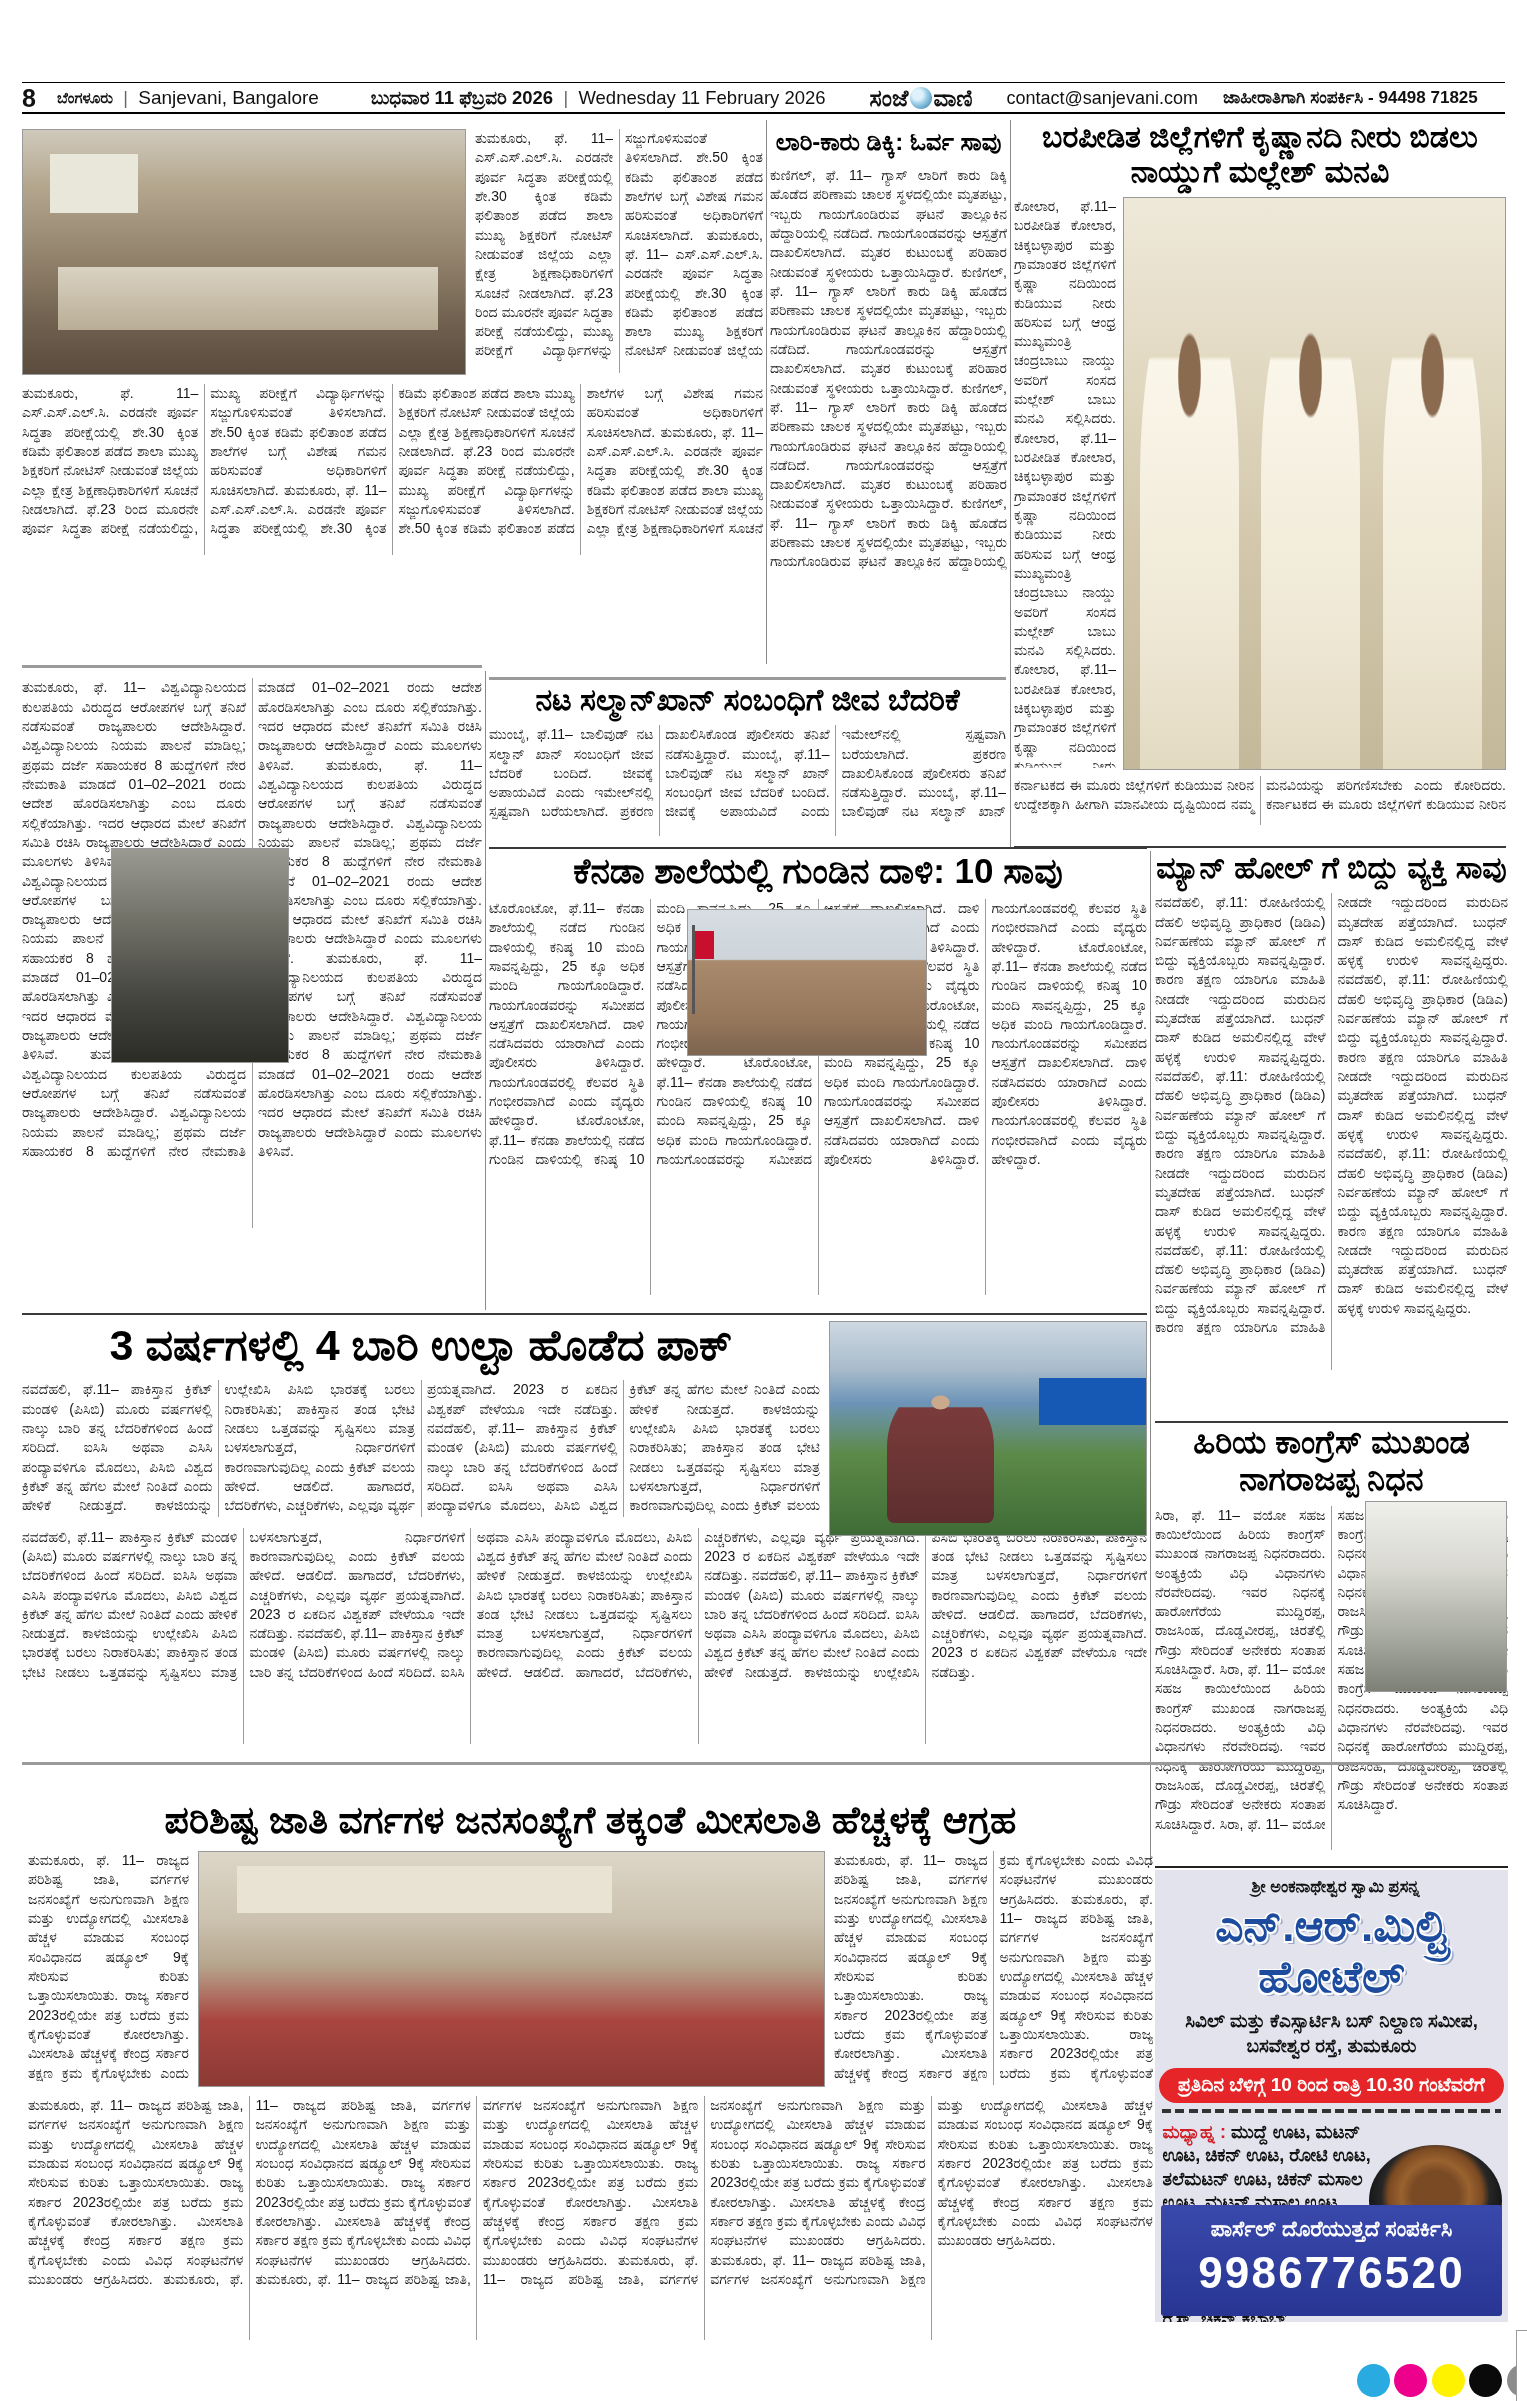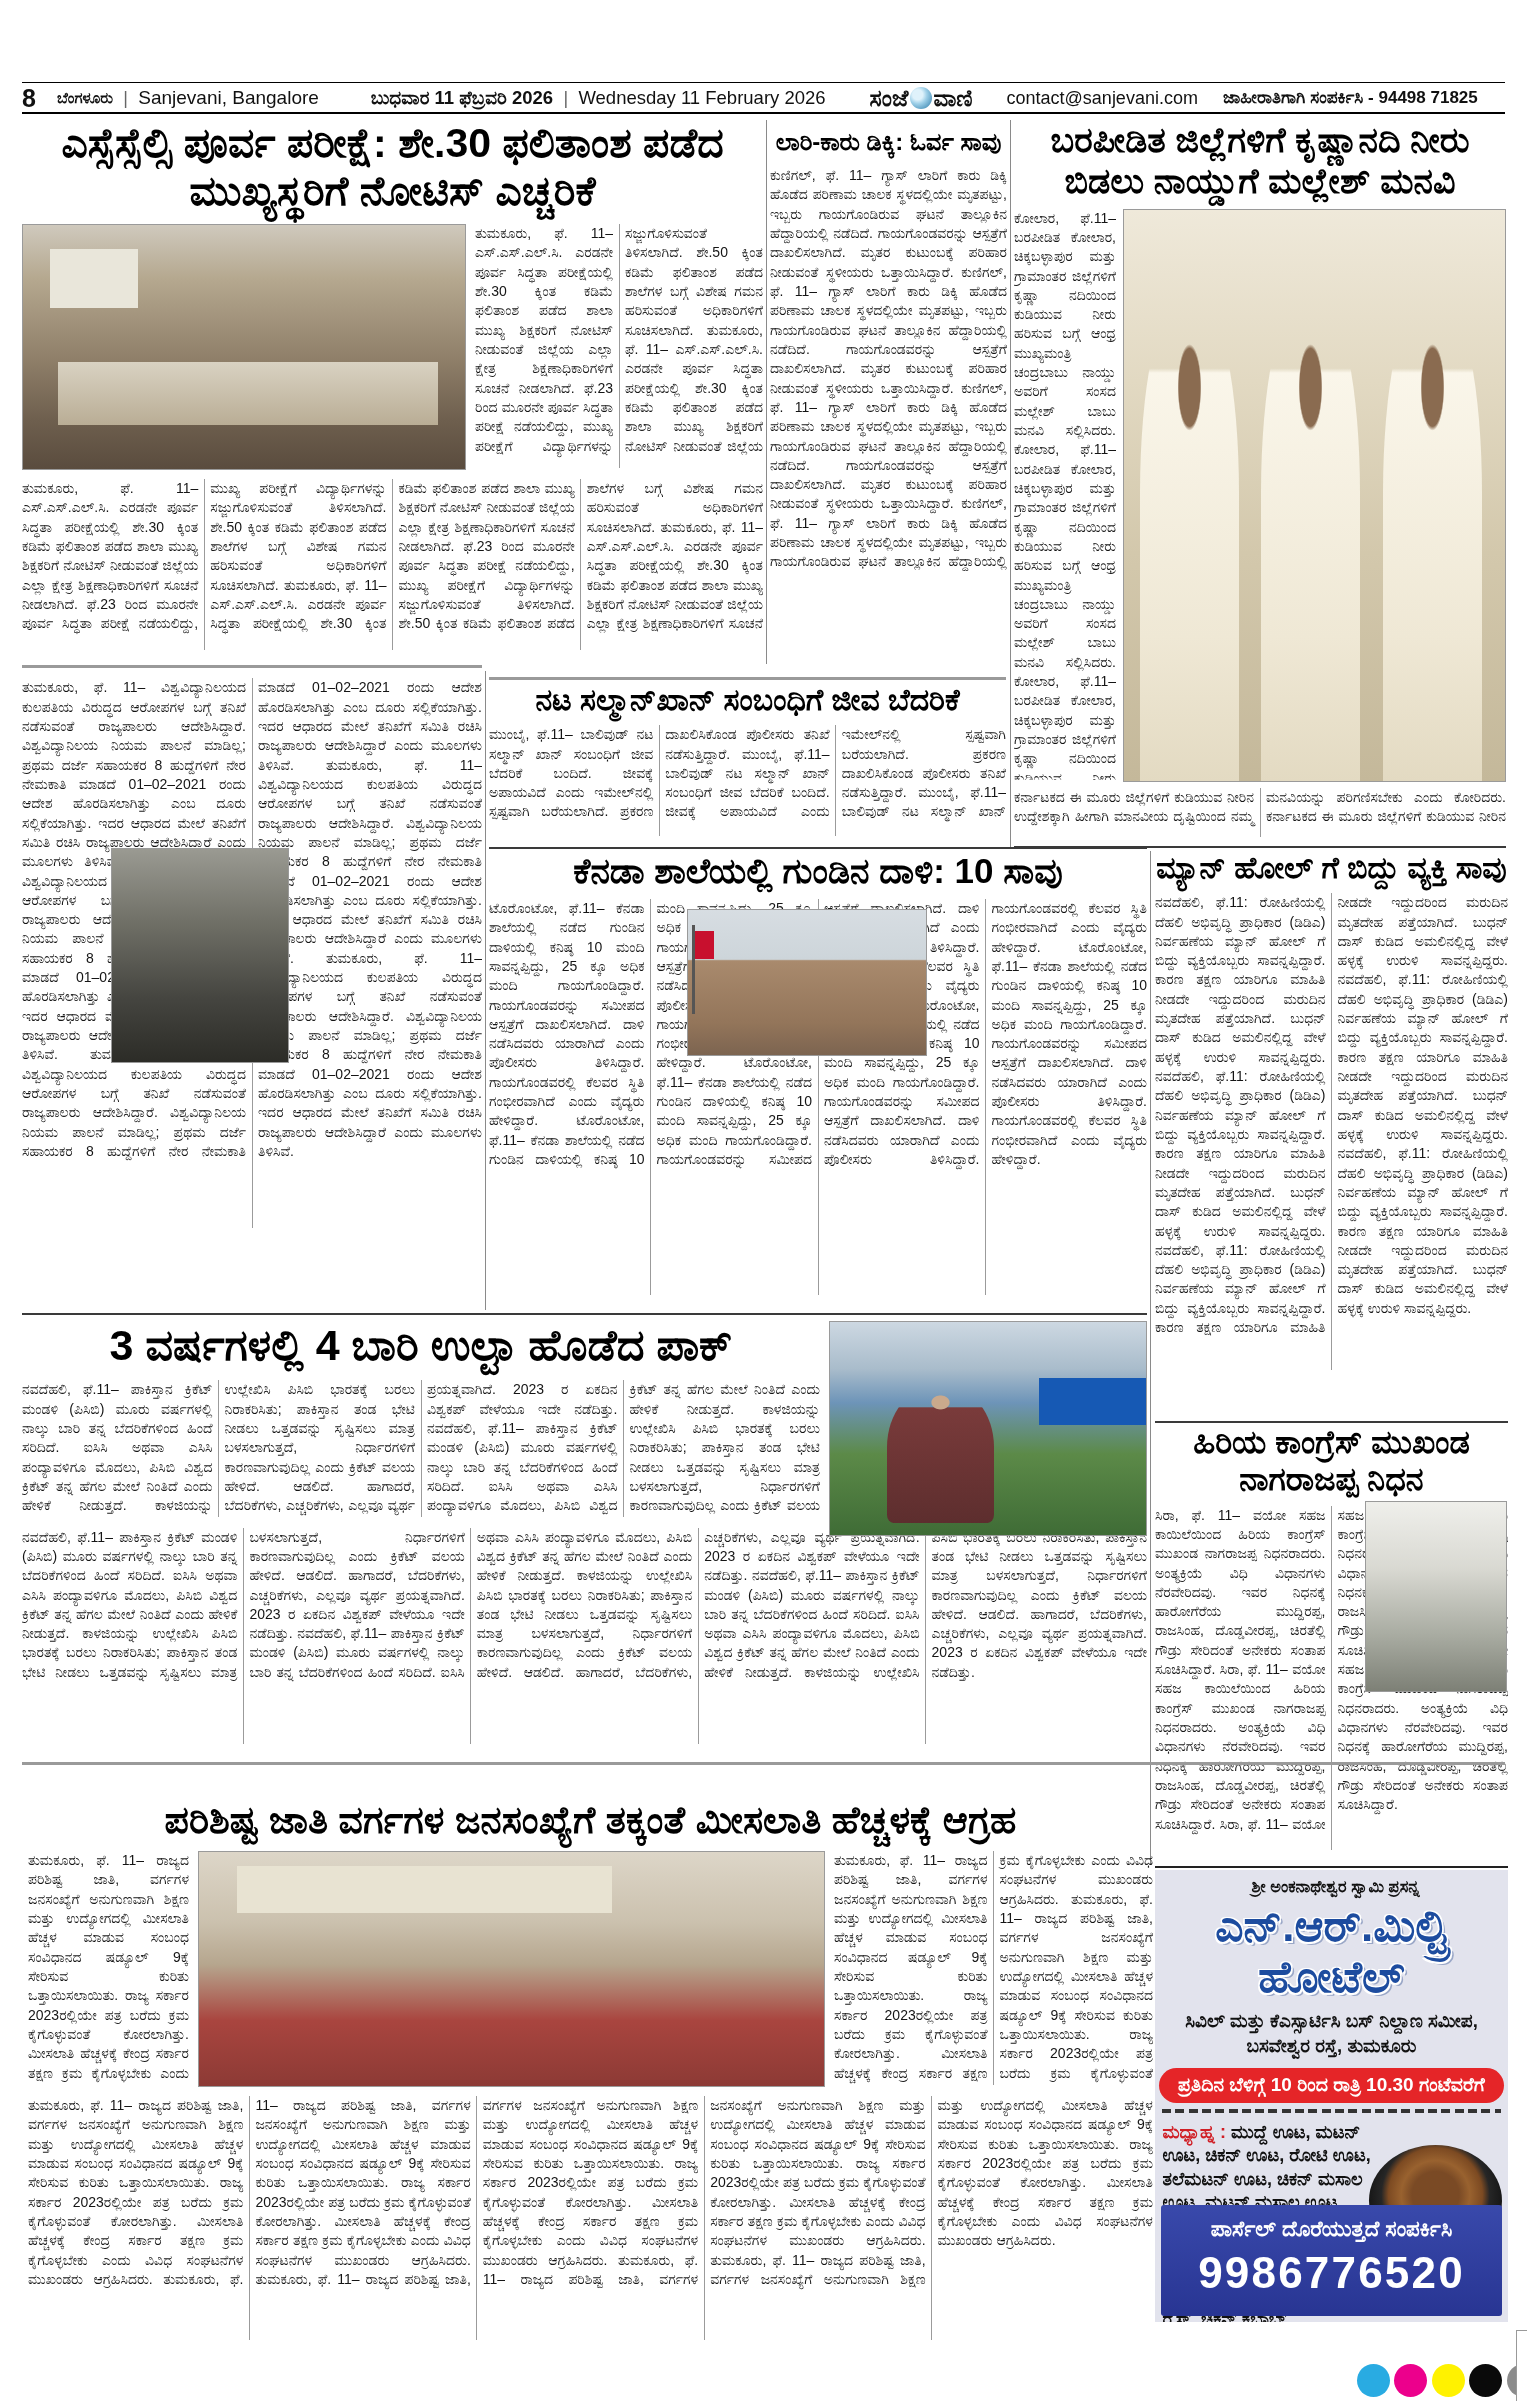--- a/index.html
+++ b/index.html
@@ -90,38 +90,37 @@
     <span class="h-adcontact">ಜಾಹೀರಾತಿಗಾಗಿ ಸಂಪರ್ಕಿಸಿ - 94498 71825</span>
   </div>
   <div class="hdr-rule" style="left:22px;top:112px;width:1483px;height:1.5px;"></div>
 
   <div class="vrule" style="left:766px;top:120px;height:544px;"></div>
   <div class="vrule" style="left:1010px;top:120px;height:727px;"></div>
   <div class="vrule" style="left:485px;top:671px;height:639px;"></div>
   <div class="vrule" style="left:1150px;top:851px;height:1014px;"></div>
 
   <div class="article" style="left:22px;top:120px;width:741px;height:544px;">
-    <div class="hl" style="font-size:41px;">ಎಸ್ಸೆಸ್ಸೆಲ್ಸಿ ಪೂರ್ವ ಪರೀಕ್ಷೆ: ಶೇ.30 ಫಲಿತಾಂಶ ಪಡೆದ ಮುಖ್ಯಸ್ಥರಿಗೆ ನೋಟಿಸ್ ಎಚ್ಚರಿಕೆ</div>
     <div style="display:flex;gap:9px;margin-top:9px;">
       <div class="photo photo-meeting" style="width:442px;height:244px;flex:0 0 auto;">
         <div class="screen"></div>
         <div class="table"></div>
       </div>
       <div class="body-text cols2" style="flex:1;height:244px;">ತುಮಕೂರು, ಫೆ. 11– ಎಸ್.ಎಸ್.ಎಲ್.ಸಿ. ಎರಡನೇ ಪೂರ್ವ ಸಿದ್ಧತಾ ಪರೀಕ್ಷೆಯಲ್ಲಿ ಶೇ.30 ಕ್ಕಿಂತ ಕಡಿಮೆ ಫಲಿತಾಂಶ ಪಡೆದ ಶಾಲಾ ಮುಖ್ಯ ಶಿಕ್ಷಕರಿಗೆ ನೋಟಿಸ್ ನೀಡುವಂತೆ ಜಿಲ್ಲೆಯ ಎಲ್ಲಾ ಕ್ಷೇತ್ರ ಶಿಕ್ಷಣಾಧಿಕಾರಿಗಳಿಗೆ ಸೂಚನೆ ನೀಡಲಾಗಿದೆ. ಫೆ.23 ರಿಂದ ಮೂರನೇ ಪೂರ್ವ ಸಿದ್ಧತಾ ಪರೀಕ್ಷೆ ನಡೆಯಲಿದ್ದು, ಮುಖ್ಯ ಪರೀಕ್ಷೆಗೆ ವಿದ್ಯಾರ್ಥಿಗಳನ್ನು ಸಜ್ಜುಗೊಳಿಸುವಂತೆ ತಿಳಿಸಲಾಗಿದೆ. ಶೇ.50 ಕ್ಕಿಂತ ಕಡಿಮೆ ಫಲಿತಾಂಶ ಪಡೆದ ಶಾಲೆಗಳ ಬಗ್ಗೆ ವಿಶೇಷ ಗಮನ ಹರಿಸುವಂತೆ ಅಧಿಕಾರಿಗಳಿಗೆ ಸೂಚಿಸಲಾಗಿದೆ. ತುಮಕೂರು, ಫೆ. 11– ಎಸ್.ಎಸ್.ಎಲ್.ಸಿ. ಎರಡನೇ ಪೂರ್ವ ಸಿದ್ಧತಾ ಪರೀಕ್ಷೆಯಲ್ಲಿ ಶೇ.30 ಕ್ಕಿಂತ ಕಡಿಮೆ ಫಲಿತಾಂಶ ಪಡೆದ ಶಾಲಾ ಮುಖ್ಯ ಶಿಕ್ಷಕರಿಗೆ ನೋಟಿಸ್ ನೀಡುವಂತೆ ಜಿಲ್ಲೆಯ ಎಲ್ಲಾ ಕ್ಷೇತ್ರ ಶಿಕ್ಷಣಾಧಿಕಾರಿಗಳಿಗೆ ಸೂಚನೆ ನೀಡಲಾಗಿದೆ. ಫೆ.23 ರಿಂದ ಮೂರನೇ ಪೂರ್ವ ಸಿದ್ಧತಾ ಪರೀಕ್ಷೆ ನಡೆಯಲಿದ್ದು, ಮುಖ್ಯ ಪರೀಕ್ಷೆಗೆ ವಿದ್ಯಾರ್ಥಿಗಳನ್ನು ಸಜ್ಜುಗೊಳಿಸುವಂತೆ ತಿಳಿಸಲಾಗಿದೆ. ಶೇ.50 ಕ್ಕಿಂತ ಕಡಿಮೆ ಫಲಿತಾಂಶ ಪಡೆದ ಶಾಲೆಗಳ ಬಗ್ಗೆ ವಿಶೇಷ ಗಮನ ಹರಿಸುವಂತೆ ಅಧಿಕಾರಿಗಳಿಗೆ ಸೂಚಿಸಲಾಗಿದೆ. ತುಮಕೂರು, ಫೆ. 11– ಎಸ್.ಎಸ್.ಎಲ್.ಸಿ. ಎರಡನೇ ಪೂರ್ವ ಸಿದ್ಧತಾ ಪರೀಕ್ಷೆಯಲ್ಲಿ ಶೇ.30 ಕ್ಕಿಂತ ಕಡಿಮೆ ಫಲಿತಾಂಶ ಪಡೆದ ಶಾಲಾ ಮುಖ್ಯ ಶಿಕ್ಷಕರಿಗೆ ನೋಟಿಸ್ ನೀಡುವಂತೆ ಜಿಲ್ಲೆಯ ಎಲ್ಲಾ ಕ್ಷೇತ್ರ ಶಿಕ್ಷಣಾಧಿಕಾರಿಗಳಿಗೆ ಸೂಚನೆ ನೀಡಲಾಗಿದೆ. ಫೆ.23 ರಿಂದ ಮೂರನೇ ಪೂರ್ವ ಸಿದ್ಧತಾ ಪರೀಕ್ಷೆ ನಡೆಯಲಿದ್ದು, ಮುಖ್ಯ ಪರೀಕ್ಷೆಗೆ ವಿದ್ಯಾರ್ಥಿಗಳನ್ನು ಸಜ್ಜುಗೊಳಿಸುವಂತೆ ತಿಳಿಸಲಾಗಿದೆ. ಶೇ.50 ಕ್ಕಿಂತ ಕಡಿಮೆ ಫಲಿತಾಂಶ ಪಡೆದ ಶಾಲೆಗಳ ಬಗ್ಗೆ ವಿಶೇಷ ಗಮನ ಹರಿಸುವಂತೆ ಅಧಿಕಾರಿಗಳಿಗೆ ಸೂಚಿಸಲಾಗಿದೆ.</div>
     </div>
     <div class="body-text cols4" style="margin-top:9px;height:171px;">ತುಮಕೂರು, ಫೆ. 11– ಎಸ್.ಎಸ್.ಎಲ್.ಸಿ. ಎರಡನೇ ಪೂರ್ವ ಸಿದ್ಧತಾ ಪರೀಕ್ಷೆಯಲ್ಲಿ ಶೇ.30 ಕ್ಕಿಂತ ಕಡಿಮೆ ಫಲಿತಾಂಶ ಪಡೆದ ಶಾಲಾ ಮುಖ್ಯ ಶಿಕ್ಷಕರಿಗೆ ನೋಟಿಸ್ ನೀಡುವಂತೆ ಜಿಲ್ಲೆಯ ಎಲ್ಲಾ ಕ್ಷೇತ್ರ ಶಿಕ್ಷಣಾಧಿಕಾರಿಗಳಿಗೆ ಸೂಚನೆ ನೀಡಲಾಗಿದೆ. ಫೆ.23 ರಿಂದ ಮೂರನೇ ಪೂರ್ವ ಸಿದ್ಧತಾ ಪರೀಕ್ಷೆ ನಡೆಯಲಿದ್ದು, ಮುಖ್ಯ ಪರೀಕ್ಷೆಗೆ ವಿದ್ಯಾರ್ಥಿಗಳನ್ನು ಸಜ್ಜುಗೊಳಿಸುವಂತೆ ತಿಳಿಸಲಾಗಿದೆ. ಶೇ.50 ಕ್ಕಿಂತ ಕಡಿಮೆ ಫಲಿತಾಂಶ ಪಡೆದ ಶಾಲೆಗಳ ಬಗ್ಗೆ ವಿಶೇಷ ಗಮನ ಹರಿಸುವಂತೆ ಅಧಿಕಾರಿಗಳಿಗೆ ಸೂಚಿಸಲಾಗಿದೆ. ತುಮಕೂರು, ಫೆ. 11– ಎಸ್.ಎಸ್.ಎಲ್.ಸಿ. ಎರಡನೇ ಪೂರ್ವ ಸಿದ್ಧತಾ ಪರೀಕ್ಷೆಯಲ್ಲಿ ಶೇ.30 ಕ್ಕಿಂತ ಕಡಿಮೆ ಫಲಿತಾಂಶ ಪಡೆದ ಶಾಲಾ ಮುಖ್ಯ ಶಿಕ್ಷಕರಿಗೆ ನೋಟಿಸ್ ನೀಡುವಂತೆ ಜಿಲ್ಲೆಯ ಎಲ್ಲಾ ಕ್ಷೇತ್ರ ಶಿಕ್ಷಣಾಧಿಕಾರಿಗಳಿಗೆ ಸೂಚನೆ ನೀಡಲಾಗಿದೆ. ಫೆ.23 ರಿಂದ ಮೂರನೇ ಪೂರ್ವ ಸಿದ್ಧತಾ ಪರೀಕ್ಷೆ ನಡೆಯಲಿದ್ದು, ಮುಖ್ಯ ಪರೀಕ್ಷೆಗೆ ವಿದ್ಯಾರ್ಥಿಗಳನ್ನು ಸಜ್ಜುಗೊಳಿಸುವಂತೆ ತಿಳಿಸಲಾಗಿದೆ. ಶೇ.50 ಕ್ಕಿಂತ ಕಡಿಮೆ ಫಲಿತಾಂಶ ಪಡೆದ ಶಾಲೆಗಳ ಬಗ್ಗೆ ವಿಶೇಷ ಗಮನ ಹರಿಸುವಂತೆ ಅಧಿಕಾರಿಗಳಿಗೆ ಸೂಚಿಸಲಾಗಿದೆ. ತುಮಕೂರು, ಫೆ. 11– ಎಸ್.ಎಸ್.ಎಲ್.ಸಿ. ಎರಡನೇ ಪೂರ್ವ ಸಿದ್ಧತಾ ಪರೀಕ್ಷೆಯಲ್ಲಿ ಶೇ.30 ಕ್ಕಿಂತ ಕಡಿಮೆ ಫಲಿತಾಂಶ ಪಡೆದ ಶಾಲಾ ಮುಖ್ಯ ಶಿಕ್ಷಕರಿಗೆ ನೋಟಿಸ್ ನೀಡುವಂತೆ ಜಿಲ್ಲೆಯ ಎಲ್ಲಾ ಕ್ಷೇತ್ರ ಶಿಕ್ಷಣಾಧಿಕಾರಿಗಳಿಗೆ ಸೂಚನೆ ನೀಡಲಾಗಿದೆ. ಫೆ.23 ರಿಂದ ಮೂರನೇ ಪೂರ್ವ ಸಿದ್ಧತಾ ಪರೀಕ್ಷೆ ನಡೆಯಲಿದ್ದು, ಮುಖ್ಯ ಪರೀಕ್ಷೆಗೆ ವಿದ್ಯಾರ್ಥಿಗಳನ್ನು ಸಜ್ಜುಗೊಳಿಸುವಂತೆ ತಿಳಿಸಲಾಗಿದೆ. ಶೇ.50 ಕ್ಕಿಂತ ಕಡಿಮೆ ಫಲಿತಾಂಶ ಪಡೆದ ಶಾಲೆಗಳ ಬಗ್ಗೆ ವಿಶೇಷ ಗಮನ ಹರಿಸುವಂತೆ ಅಧಿಕಾರಿಗಳಿಗೆ ಸೂಚಿಸಲಾಗಿದೆ. ತುಮಕೂರು, ಫೆ. 11– ಎಸ್.ಎಸ್.ಎಲ್.ಸಿ. ಎರಡನೇ ಪೂರ್ವ ಸಿದ್ಧತಾ ಪರೀಕ್ಷೆಯಲ್ಲಿ ಶೇ.30 ಕ್ಕಿಂತ ಕಡಿಮೆ ಫಲಿತಾಂಶ ಪಡೆದ ಶಾಲಾ ಮುಖ್ಯ ಶಿಕ್ಷಕರಿಗೆ ನೋಟಿಸ್ ನೀಡುವಂತೆ ಜಿಲ್ಲೆಯ ಎಲ್ಲಾ ಕ್ಷೇತ್ರ ಶಿಕ್ಷಣಾಧಿಕಾರಿಗಳಿಗೆ ಸೂಚನೆ ನೀಡಲಾಗಿದೆ. ಫೆ.23 ರಿಂದ ಮೂರನೇ ಪೂರ್ವ ಸಿದ್ಧತಾ ಪರೀಕ್ಷೆ ನಡೆಯಲಿದ್ದು, ಮುಖ್ಯ ಪರೀಕ್ಷೆಗೆ ವಿದ್ಯಾರ್ಥಿಗಳನ್ನು ಸಜ್ಜುಗೊಳಿಸುವಂತೆ ತಿಳಿಸಲಾಗಿದೆ. ಶೇ.50 ಕ್ಕಿಂತ ಕಡಿಮೆ ಫಲಿತಾಂಶ ಪಡೆದ ಶಾಲೆಗಳ ಬಗ್ಗೆ ವಿಶೇಷ ಗಮನ ಹರಿಸುವಂತೆ ಅಧಿಕಾರಿಗಳಿಗೆ ಸೂಚಿಸಲಾಗಿದೆ.</div>
   </div>
 
   <div class="article" style="left:770px;top:120px;width:237px;height:544px;">
     <div class="hl" style="font-size:24px;margin-top:8px;">ಲಾರಿ-ಕಾರು ಡಿಕ್ಕಿ: ಓರ್ವ ಸಾವು</div>
     <div class="body-text" style="margin-top:10.3px;height:405px;">ಕುಣಿಗಲ್, ಫೆ. 11– ಗ್ಯಾಸ್ ಲಾರಿಗೆ ಕಾರು ಡಿಕ್ಕಿ ಹೊಡೆದ ಪರಿಣಾಮ ಚಾಲಕ ಸ್ಥಳದಲ್ಲಿಯೇ ಮೃತಪಟ್ಟು, ಇಬ್ಬರು ಗಾಯಗೊಂಡಿರುವ ಘಟನೆ ತಾಲ್ಲೂಕಿನ ಹೆದ್ದಾರಿಯಲ್ಲಿ ನಡೆದಿದೆ. ಗಾಯಗೊಂಡವರನ್ನು ಆಸ್ಪತ್ರೆಗೆ ದಾಖಲಿಸಲಾಗಿದೆ. ಮೃತರ ಕುಟುಂಬಕ್ಕೆ ಪರಿಹಾರ ನೀಡುವಂತೆ ಸ್ಥಳೀಯರು ಒತ್ತಾಯಿಸಿದ್ದಾರೆ. ಕುಣಿಗಲ್, ಫೆ. 11– ಗ್ಯಾಸ್ ಲಾರಿಗೆ ಕಾರು ಡಿಕ್ಕಿ ಹೊಡೆದ ಪರಿಣಾಮ ಚಾಲಕ ಸ್ಥಳದಲ್ಲಿಯೇ ಮೃತಪಟ್ಟು, ಇಬ್ಬರು ಗಾಯಗೊಂಡಿರುವ ಘಟನೆ ತಾಲ್ಲೂಕಿನ ಹೆದ್ದಾರಿಯಲ್ಲಿ ನಡೆದಿದೆ. ಗಾಯಗೊಂಡವರನ್ನು ಆಸ್ಪತ್ರೆಗೆ ದಾಖಲಿಸಲಾಗಿದೆ. ಮೃತರ ಕುಟುಂಬಕ್ಕೆ ಪರಿಹಾರ ನೀಡುವಂತೆ ಸ್ಥಳೀಯರು ಒತ್ತಾಯಿಸಿದ್ದಾರೆ. ಕುಣಿಗಲ್, ಫೆ. 11– ಗ್ಯಾಸ್ ಲಾರಿಗೆ ಕಾರು ಡಿಕ್ಕಿ ಹೊಡೆದ ಪರಿಣಾಮ ಚಾಲಕ ಸ್ಥಳದಲ್ಲಿಯೇ ಮೃತಪಟ್ಟು, ಇಬ್ಬರು ಗಾಯಗೊಂಡಿರುವ ಘಟನೆ ತಾಲ್ಲೂಕಿನ ಹೆದ್ದಾರಿಯಲ್ಲಿ ನಡೆದಿದೆ. ಗಾಯಗೊಂಡವರನ್ನು ಆಸ್ಪತ್ರೆಗೆ ದಾಖಲಿಸಲಾಗಿದೆ. ಮೃತರ ಕುಟುಂಬಕ್ಕೆ ಪರಿಹಾರ ನೀಡುವಂತೆ ಸ್ಥಳೀಯರು ಒತ್ತಾಯಿಸಿದ್ದಾರೆ. ಕುಣಿಗಲ್, ಫೆ. 11– ಗ್ಯಾಸ್ ಲಾರಿಗೆ ಕಾರು ಡಿಕ್ಕಿ ಹೊಡೆದ ಪರಿಣಾಮ ಚಾಲಕ ಸ್ಥಳದಲ್ಲಿಯೇ ಮೃತಪಟ್ಟು, ಇಬ್ಬರು ಗಾಯಗೊಂಡಿರುವ ಘಟನೆ ತಾಲ್ಲೂಕಿನ ಹೆದ್ದಾರಿಯಲ್ಲಿ ನಡೆದಿದೆ. ಗಾಯಗೊಂಡವರನ್ನು ಆಸ್ಪತ್ರೆಗೆ ದಾಖಲಿಸಲಾಗಿದೆ. ಮೃತರ ಕುಟುಂಬಕ್ಕೆ ಪರಿಹಾರ ನೀಡುವಂತೆ ಸ್ಥಳೀಯರು ಒತ್ತಾಯಿಸಿದ್ದಾರೆ. ಕುಣಿಗಲ್, ಫೆ. 11– ಗ್ಯಾಸ್ ಲಾರಿಗೆ ಕಾರು ಡಿಕ್ಕಿ ಹೊಡೆದ ಪರಿಣಾಮ ಚಾಲಕ ಸ್ಥಳದಲ್ಲಿಯೇ ಮೃತಪಟ್ಟು, ಇಬ್ಬರು ಗಾಯಗೊಂಡಿರುವ ಘಟನೆ ತಾಲ್ಲೂಕಿನ ಹೆದ್ದಾರಿಯಲ್ಲಿ ನಡೆದಿದೆ. ಗಾಯಗೊಂಡವರನ್ನು ಆಸ್ಪತ್ರೆಗೆ ದಾಖಲಿಸಲಾಗಿದೆ. ಮೃತರ ಕುಟುಂಬಕ್ಕೆ ಪರಿಹಾರ ನೀಡುವಂತೆ ಸ್ಥಳೀಯರು ಒತ್ತಾಯಿಸಿದ್ದಾರೆ.</div>
   </div>
 
   <div class="article" style="left:1014px;top:120px;width:492px;height:724px;">
-    <div class="hl" style="font-size:35px;">ಬರಪೀಡಿತ ಜಿಲ್ಲೆಗಳಿಗೆ ಕೃಷ್ಣಾನದಿ ನೀರು ಬಿಡಲು ನಾಯ್ಡುಗೆ ಮಲ್ಲೇಶ್ ಮನವಿ</div>
+    <div class="hl" style="font-size:30px;">ಬರಪೀಡಿತ ಜಿಲ್ಲೆಗಳಿಗೆ ಕೃಷ್ಣಾನದಿ ನೀರು ಬಿಡಲು ನಾಯ್ಡುಗೆ ಮಲ್ಲೇಶ್ ಮನವಿ</div>
     <div style="display:flex;gap:7.4px;margin-top:7.4px;">
       <div class="body-text" style="width:102px;height:571px;flex:0 0 auto;">ಕೋಲಾರ, ಫೆ.11– ಬರಪೀಡಿತ ಕೋಲಾರ, ಚಿಕ್ಕಬಳ್ಳಾಪುರ ಮತ್ತು ಗ್ರಾಮಾಂತರ ಜಿಲ್ಲೆಗಳಿಗೆ ಕೃಷ್ಣಾ ನದಿಯಿಂದ ಕುಡಿಯುವ ನೀರು ಹರಿಸುವ ಬಗ್ಗೆ ಆಂಧ್ರ ಮುಖ್ಯಮಂತ್ರಿ ಚಂದ್ರಬಾಬು ನಾಯ್ಡು ಅವರಿಗೆ ಸಂಸದ ಮಲ್ಲೇಶ್ ಬಾಬು ಮನವಿ ಸಲ್ಲಿಸಿದರು. ಕೋಲಾರ, ಫೆ.11– ಬರಪೀಡಿತ ಕೋಲಾರ, ಚಿಕ್ಕಬಳ್ಳಾಪುರ ಮತ್ತು ಗ್ರಾಮಾಂತರ ಜಿಲ್ಲೆಗಳಿಗೆ ಕೃಷ್ಣಾ ನದಿಯಿಂದ ಕುಡಿಯುವ ನೀರು ಹರಿಸುವ ಬಗ್ಗೆ ಆಂಧ್ರ ಮುಖ್ಯಮಂತ್ರಿ ಚಂದ್ರಬಾಬು ನಾಯ್ಡು ಅವರಿಗೆ ಸಂಸದ ಮಲ್ಲೇಶ್ ಬಾಬು ಮನವಿ ಸಲ್ಲಿಸಿದರು. ಕೋಲಾರ, ಫೆ.11– ಬರಪೀಡಿತ ಕೋಲಾರ, ಚಿಕ್ಕಬಳ್ಳಾಪುರ ಮತ್ತು ಗ್ರಾಮಾಂತರ ಜಿಲ್ಲೆಗಳಿಗೆ ಕೃಷ್ಣಾ ನದಿಯಿಂದ ಕುಡಿಯುವ ನೀರು ಹರಿಸುವ ಬಗ್ಗೆ ಆಂಧ್ರ ಮುಖ್ಯಮಂತ್ರಿ ಚಂದ್ರಬಾಬು ನಾಯ್ಡು ಅವರಿಗೆ ಸಂಸದ ಮಲ್ಲೇಶ್ ಬಾಬು ಮನವಿ ಸಲ್ಲಿಸಿದರು. ಕೋಲಾರ, ಫೆ.11– ಬರಪೀಡಿತ ಕೋಲಾರ, ಚಿಕ್ಕಬಳ್ಳಾಪುರ ಮತ್ತು ಗ್ರಾಮಾಂತರ ಜಿಲ್ಲೆಗಳಿಗೆ ಕೃಷ್ಣಾ ನದಿಯಿಂದ ಕುಡಿಯುವ ನೀರು ಹರಿಸುವ ಬಗ್ಗೆ ಆಂಧ್ರ ಮುಖ್ಯಮಂತ್ರಿ ಚಂದ್ರಬಾಬು ನಾಯ್ಡು ಅವರಿಗೆ ಸಂಸದ ಮಲ್ಲೇಶ್ ಬಾಬು ಮನವಿ ಸಲ್ಲಿಸಿದರು.</div>
       <div class="photo photo-handover" style="flex:1;height:571px;">
         <div class="fig" style="left:4%;"></div>
         <div class="fig" style="left:36%;"></div>
         <div class="fig" style="left:68%;"></div>
       </div>
     </div>
     <div class="body-text cols2" style="margin-top:6px;height:49px;">ಕರ್ನಾಟಕದ ಈ ಮೂರು ಜಿಲ್ಲೆಗಳಿಗೆ ಕುಡಿಯುವ ನೀರಿನ ಉದ್ದೇಶಕ್ಕಾಗಿ ಹೀಗಾಗಿ ಮಾನವೀಯ ದೃಷ್ಟಿಯಿಂದ ನಮ್ಮ ಮನವಿಯನ್ನು ಪರಿಗಣಿಸಬೇಕು ಎಂದು ಕೋರಿದರು. ಕರ್ನಾಟಕದ ಈ ಮೂರು ಜಿಲ್ಲೆಗಳಿಗೆ ಕುಡಿಯುವ ನೀರಿನ ಉದ್ದೇಶಕ್ಕಾಗಿ ಹೀಗಾಗಿ ಮಾನವೀಯ ದೃಷ್ಟಿಯಿಂದ ನಮ್ಮ ಮನವಿಯನ್ನು ಪರಿಗಣಿಸಬೇಕು ಎಂದು ಕೋರಿದರು.</div>
   </div>

